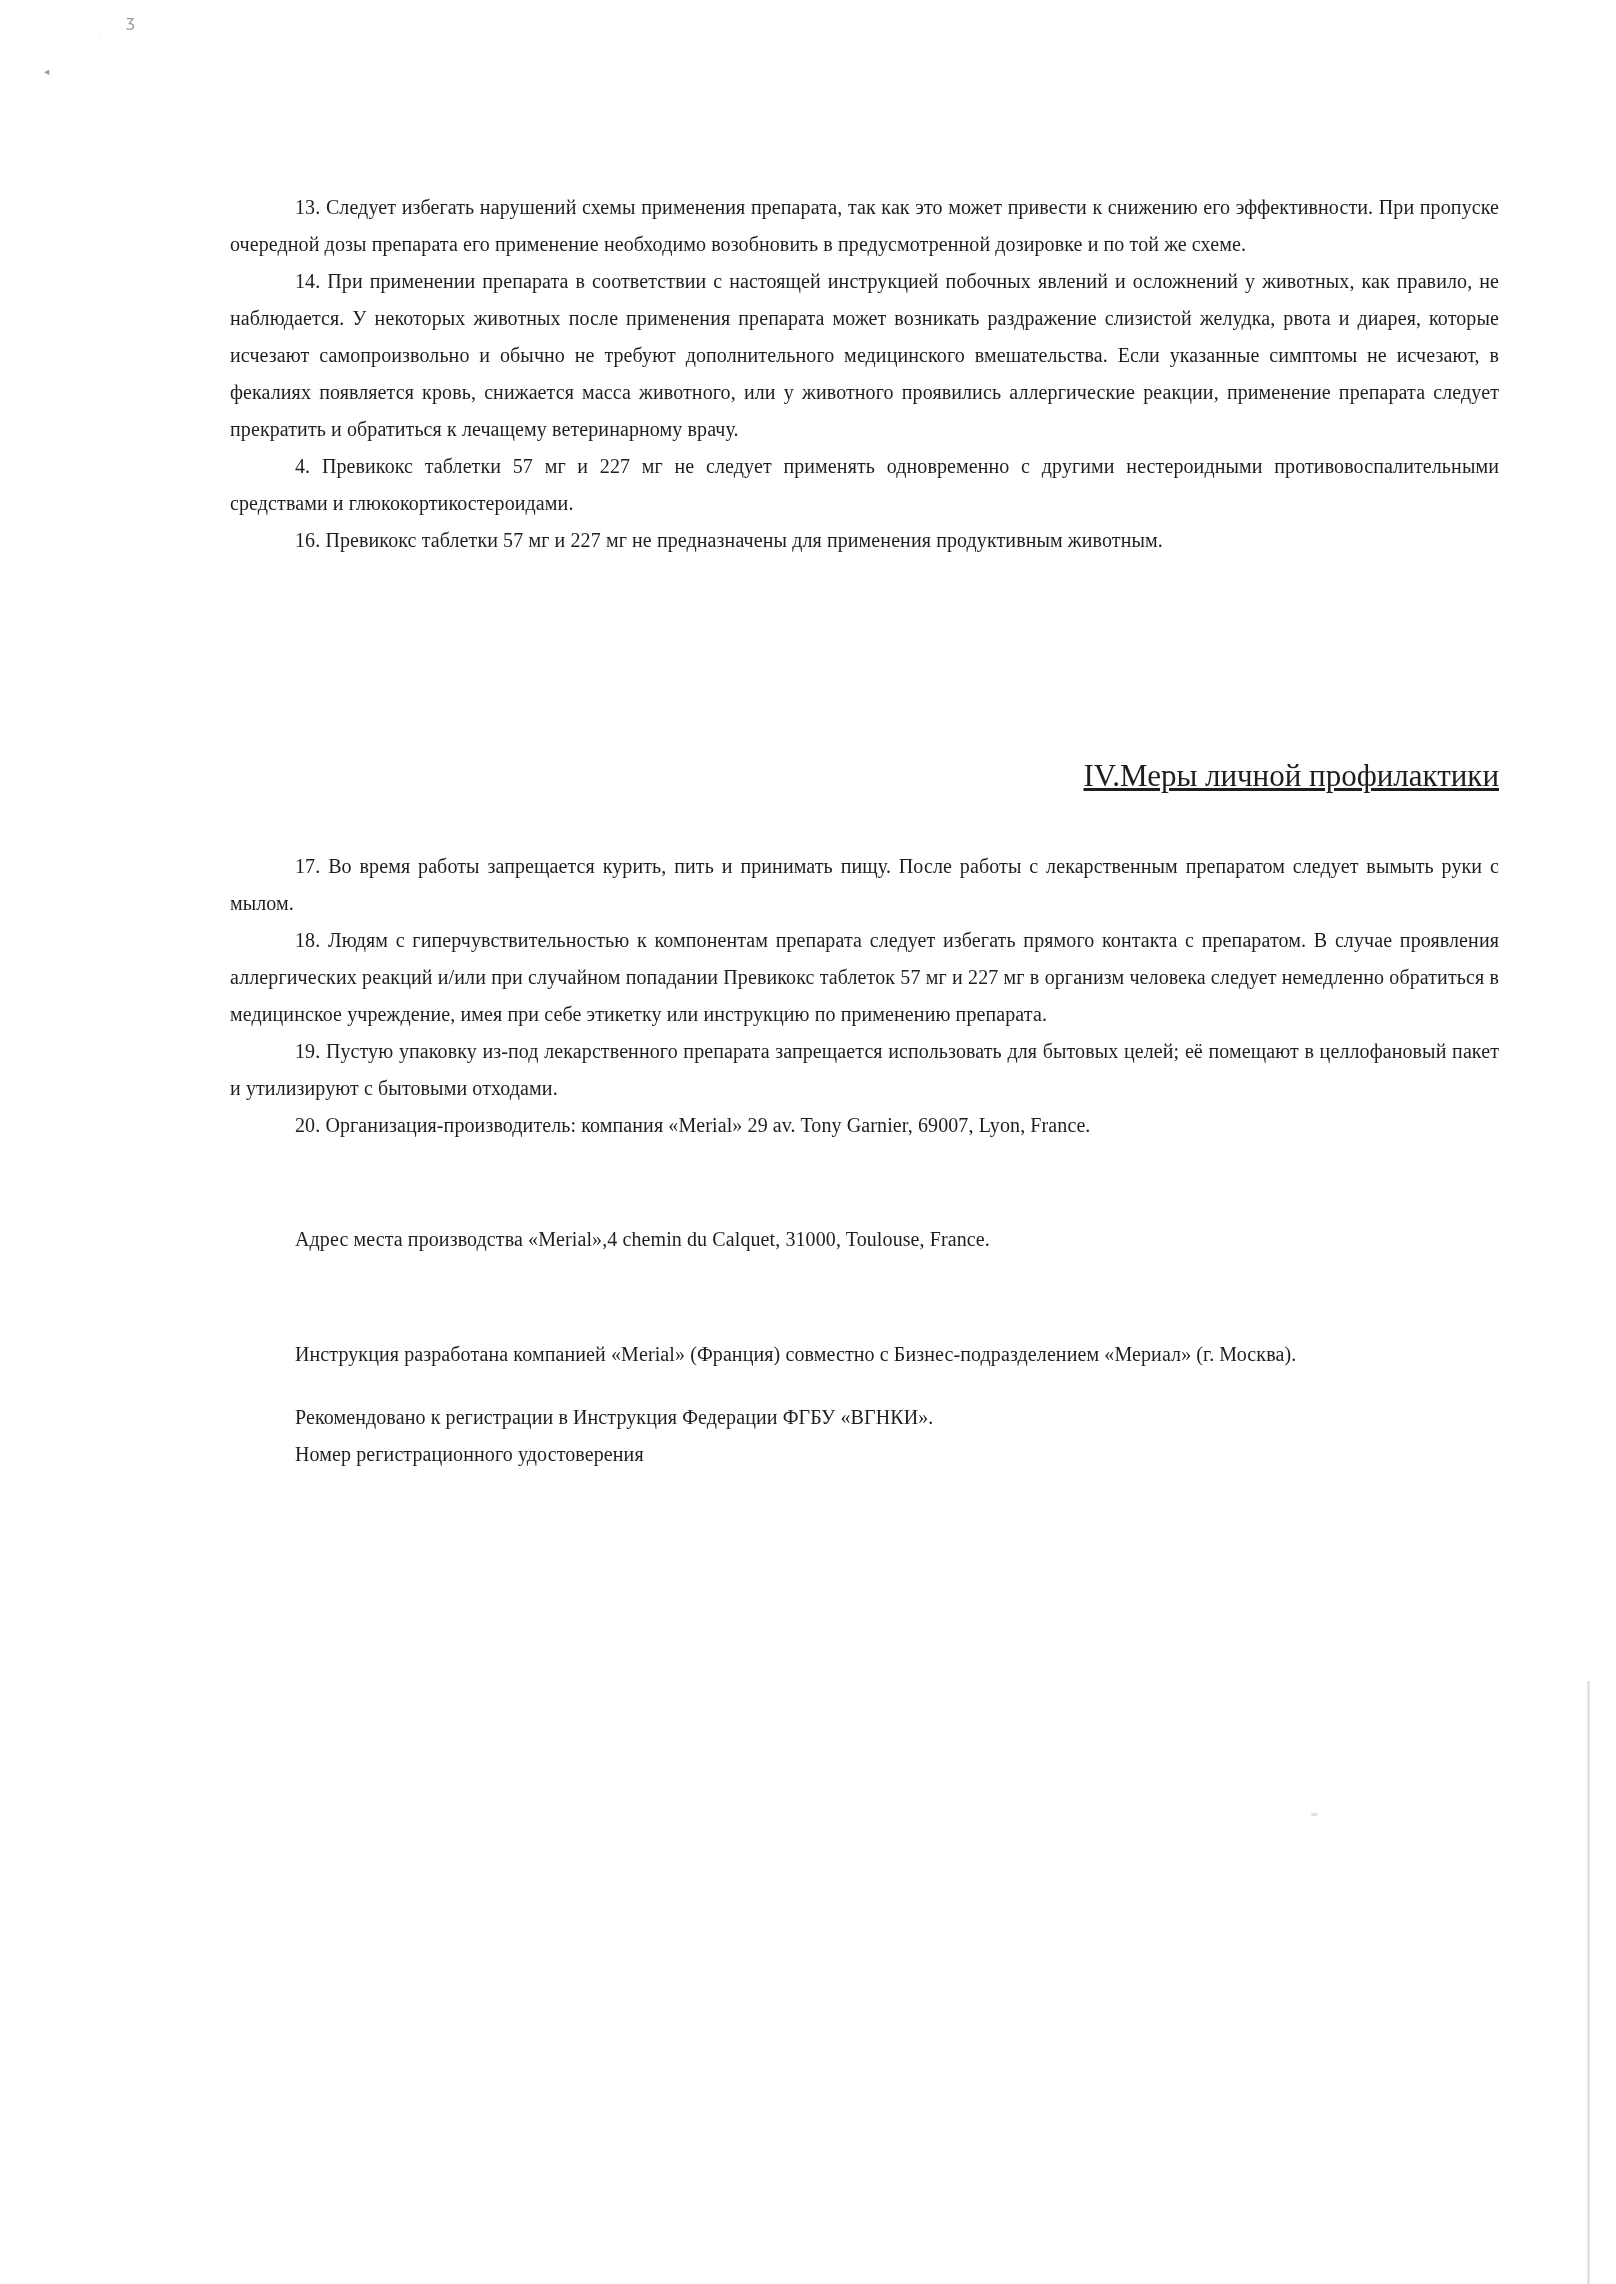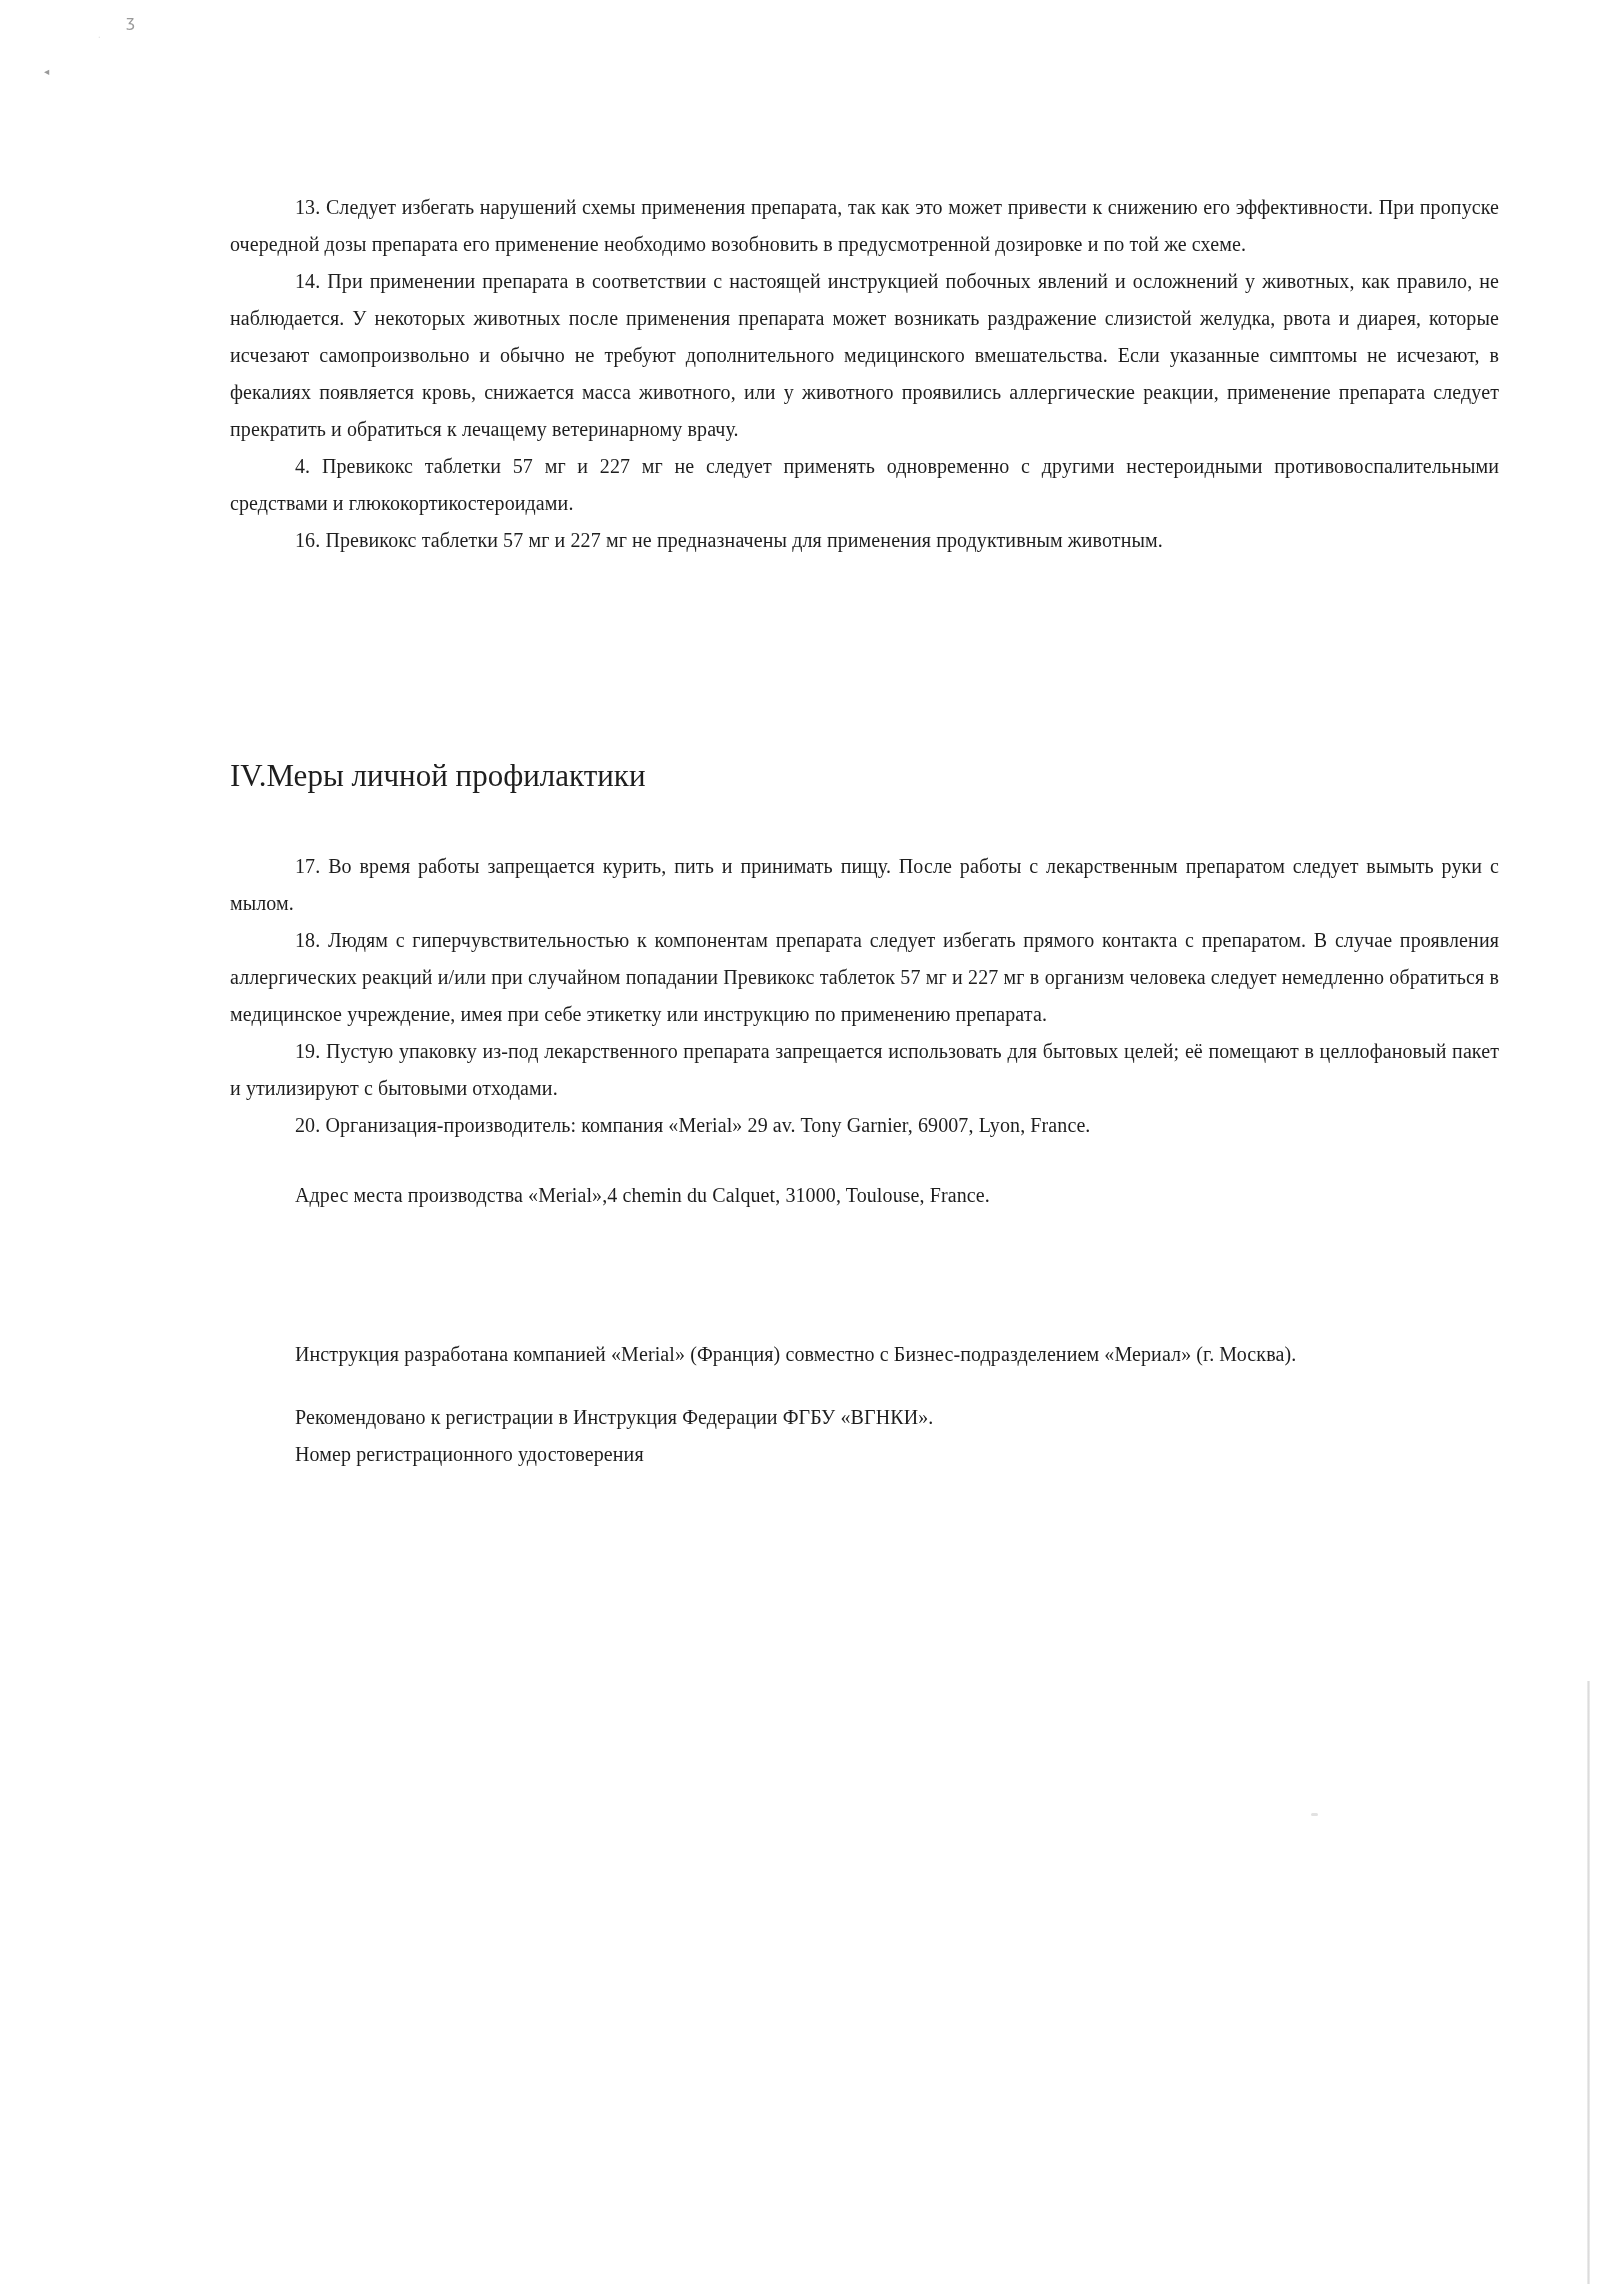--- a/index.html
+++ b/index.html
@@ -13,24 +13,24 @@
   .block {
     position: absolute; left: 230px; width: 1269px;
     font-size: 20px; line-height: 37px;
     text-align: justify; text-align-last: left;
     letter-spacing: 0.1px;
   }
   .block p { margin: 0; text-indent: 65px; }
   #p-main { top: 189px; }
   #heading {
     position: absolute; left: 230px; width: 1269px; top: 757px;
-    text-align: left; font-size: 31px; line-height: 37px;
+    text-align: right; font-size: 31px; line-height: 37px; text-decoration: underline;
   }
   #p-sec4 { top: 848px; }
-  #p-address { top: 1177px; }
+  #p-address { top: 1221px; }
   #p-developer { top: 1292px; margin-top: 44px; }
   #p-recommended { top: 1399px; }
   .mark { position: absolute; color: #9a9a9a; font-family: "DejaVu Sans", sans-serif; }
   #mark-1 { left: 126px; top: 13px; font-size: 15.6px; }
   #mark-2 { left: 98px; top: 33px; font-size: 7.8px; color: #cfcfcf; }
   #mark-3 { left: 44px; top: 65px; font-size: 10.4px; }
   #scan-line {
     position: absolute; left: 1587px; top: 1681px; width: 2.6px; height: 603px;
     background: linear-gradient(to right, #f0f0f0, #dcdcdc, #f0f0f0);
   }

